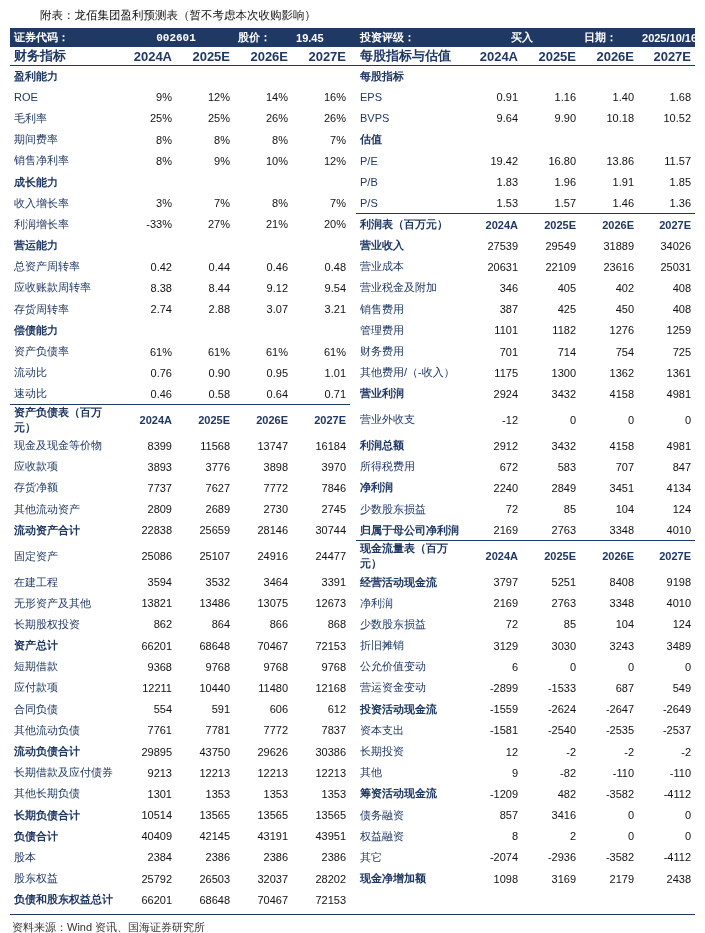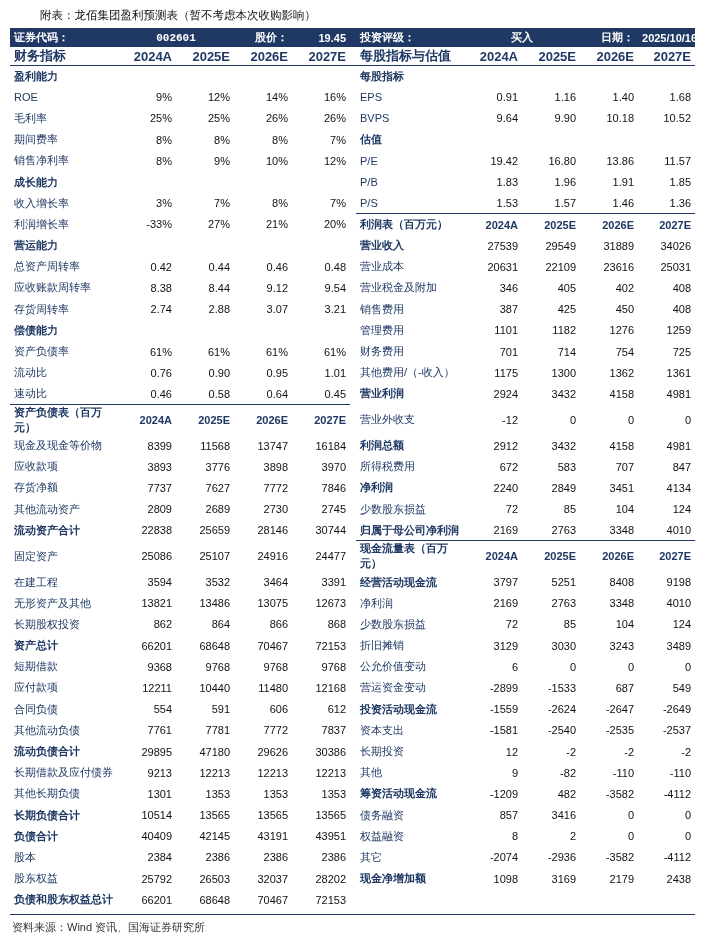--- a/index.html
+++ b/index.html
@@ -19,21 +19,21 @@
   .header-row td {
     background: #1f3864;
     color: #ffffff;
     font-weight: bold;
     font-size: 11px;
     height: 19px;
     padding: 0 4px;
     margin-top: 36px;
   }
   .header-row td.c { text-align: center; font-family: Liberation Mono, monospace; }
-  .header-row td.r { text-align: right; }
+  .header-row td.r { text-align: left; }
   .header-row td.l { text-align: left; }
   .subhead td {
     border-bottom: 1.2px solid #1f3864;
     font-weight: bold;
     font-size: 13px;
     height: 18px;
     padding: 0 4px;
   }
   .subhead td.r { text-align: right; }
   .row td {
@@ -309,21 +309,21 @@
           <td class="r num">1175</td>
           <td class="r num">1300</td>
           <td class="r num">1362</td>
           <td class="r num">1361</td>
         </tr>
         <tr class="row">
           <td class="lbl">速动比</td>
           <td class="r num">0.46</td>
           <td class="r num">0.58</td>
           <td class="r num">0.64</td>
-          <td class="r num">0.45</td>
+          <td class="r num">0.71</td>
           <td class="gap"></td>
           <td class="lbl bold">营业利润</td>
           <td class="r num bold">2924</td>
           <td class="r num bold">3432</td>
           <td class="r num bold">4158</td>
           <td class="r num bold">4981</td>
         </tr>
         <tr class="row">
           <td class="lbl bold band">资产负债表（百万元）</td>
           <td class="r lbl bold band">2024A</td>
@@ -515,21 +515,21 @@
           <td class="gap"></td>
           <td class="lbl">资本支出</td>
           <td class="r num">-1581</td>
           <td class="r num">-2540</td>
           <td class="r num">-2535</td>
           <td class="r num">-2537</td>
         </tr>
         <tr class="row">
           <td class="lbl bold">流动负债合计</td>
           <td class="r num bold">29895</td>
-          <td class="r num bold">47180</td>
+          <td class="r num bold">43750</td>
           <td class="r num bold">29626</td>
           <td class="r num bold">30386</td>
           <td class="gap"></td>
           <td class="lbl">长期投资</td>
           <td class="r num">12</td>
           <td class="r num">-2</td>
           <td class="r num">-2</td>
           <td class="r num">-2</td>
         </tr>
         <tr class="row">

